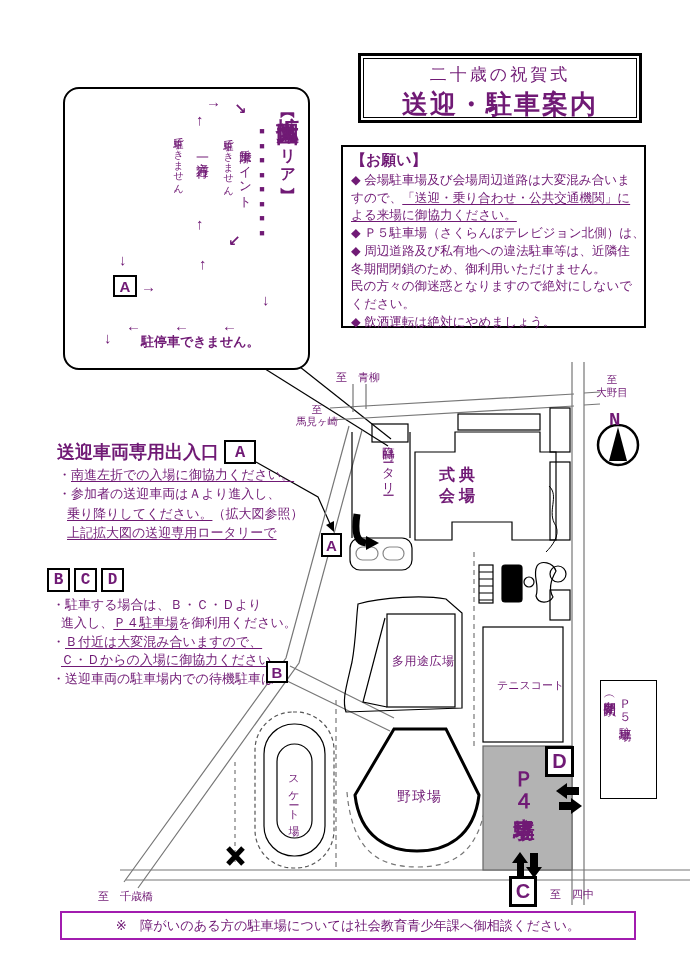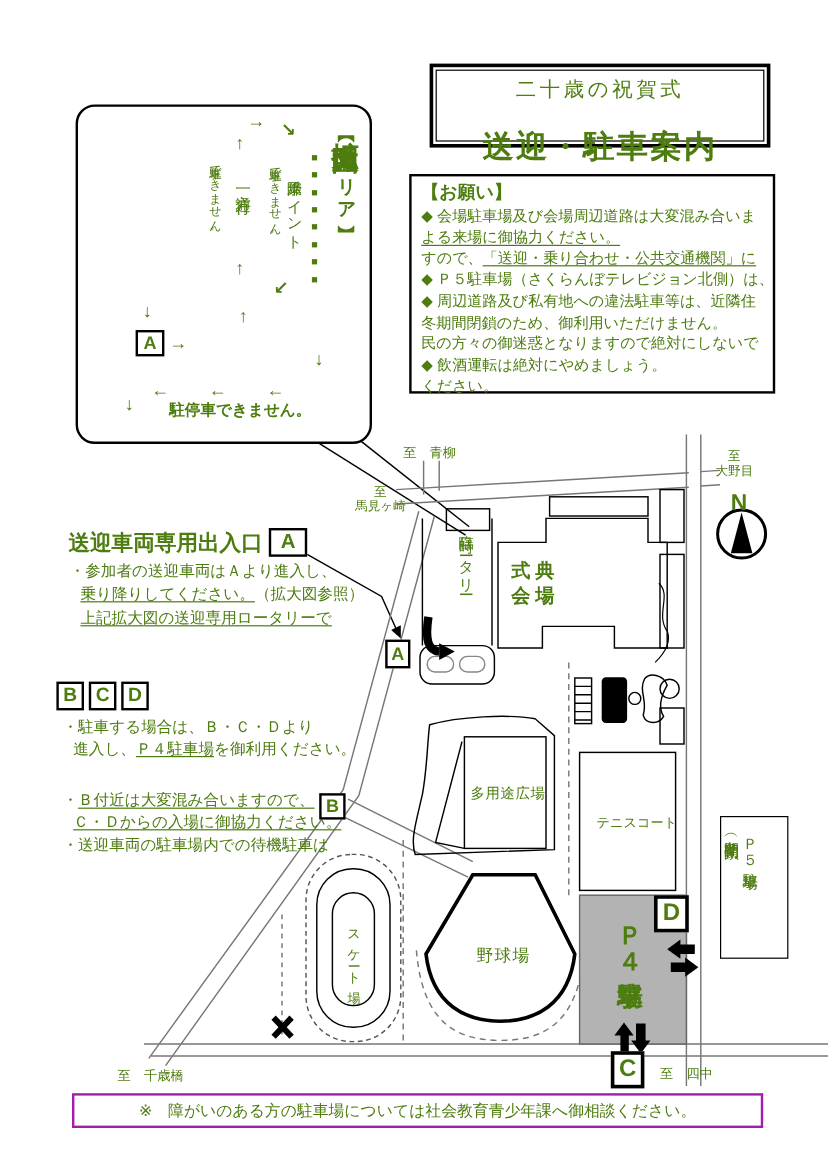--- a/index.html
+++ b/index.html
@@ -1,27 +1,27 @@
 <!DOCTYPE html>
 <html><head>
 <meta charset="utf-8">
 <style>
   html,body{margin:0;padding:0;background:#fff;}
   #page{position:relative;width:690px;height:976px;background:#fff;overflow:hidden;
-        font-family:"Liberation Sans","DejaVu Sans",sans-serif;color:#4d7c0f;}
+        font-family:"Liberation Sans","DejaVu Sans",sans-serif;color:#701a75;}
   #mapsvg{position:absolute;left:0;top:0;z-index:0;}
-  .abs{position:absolute;z-index:2;}
+  .abs{position:absolute;z-index:2;font-family:Liberation Mono, monospace;}
   .vt{position:absolute;z-index:2;writing-mode:vertical-rl;text-orientation:mixed;line-height:1;}
   .ul{text-decoration:underline;text-underline-offset:2px;}
   .ar{position:absolute;z-index:2;font-weight:bold;font-size:15px;line-height:1;}
   
   .titlebox{position:absolute;left:358px;top:53px;width:278px;height:64px;border:3px solid #000;z-index:2;}
   .titlebox .inner{position:absolute;inset:2px;border:1px solid #000;text-align:center;}
   .t1{font-size:17px;margin-top:4px;letter-spacing:3px;}
-  .t2{font-size:26px;font-weight:bold;letter-spacing:2px;margin-top:19px;}
+  .t2{font-size:26px;font-weight:bold;letter-spacing:2px;margin-top:1px;}
   
   .noticebox{position:absolute;left:341px;top:145px;width:305px;height:183px;border:2px solid #000;
              padding:4px 8px;box-sizing:border-box;z-index:2;}
   .ntitle{font-size:15px;font-weight:bold;margin-bottom:2px;}
   .nline{font-size:12.6px;line-height:17.7px;white-space:nowrap;}
   
   .sechead{font-weight:bold;white-space:nowrap;}
   .mk{display:inline-flex;align-items:center;justify-content:center;border:2px solid #000;
       font-weight:bold;background:#fff;box-sizing:border-box;}
   .sline{font-size:13px;line-height:19.4px;white-space:nowrap;}
@@ -166,28 +166,28 @@
   <div class="titlebox">
     <div class="inner">
       <div class="t1">二十歳の祝賀式</div>
       <div class="t2">送迎・駐車案内</div>
     </div>
   </div>
 
   <div class="noticebox">
     <div class="ntitle">【お願い】</div>
     <div class="nline"><span>◆ 会場駐車場及び会場周辺道路は大変混み合いま</span><span class="ul"></span><span></span></div>
+    <div class="nline"><span>すので、</span><span class="ul">「送迎・乗り合わせ・公共交通機関」に</span><span></span></div>
     <div class="nline"><span></span><span class="ul">よる来場に御協力ください。</span><span></span></div>
-    <div class="nline"><span>すので、</span><span class="ul">「送迎・乗り合わせ・公共交通機関」に</span><span></span></div>
     <div class="nline"><span>◆ Ｐ５駐車場（さくらんぼテレビジョン北側）は、</span><span class="ul"></span><span></span></div>
     <div class="nline"><span>◆ 周辺道路及び私有地への違法駐車等は、近隣住</span><span class="ul"></span><span></span></div>
     <div class="nline"><span>冬期間閉鎖のため、御利用いただけません。</span><span class="ul"></span><span></span></div>
     <div class="nline"><span>民の方々の御迷惑となりますので絶対にしないで</span><span class="ul"></span><span></span></div>
+    <div class="nline"><span>ください。</span><span class="ul"></span><span></span></div>
     <div class="nline"><span>◆ 飲酒運転は絶対にやめましょう。</span><span class="ul"></span><span></span></div>
-    <div class="nline"><span>ください。</span><span class="ul"></span><span></span></div>
   </div>
 
   <div class="bubble"></div>
   <div class="vt" style="left:276px;top:99px;">
     <span style="font-size:23px;font-weight:bold;letter-spacing:3px;">拡大図</span><span style="font-size:15.5px;font-weight:bold;letter-spacing:2px;">【送迎専用エリア】</span>
   </div>
   <div class="vt small" style="left:172px;top:131px;font-size:10px;">駐車できません。</div>
   <div class="vt" style="left:196px;top:150px;font-size:13px;letter-spacing:2px;">一方通行</div>
   <div class="vt small" style="left:222px;top:133px;font-size:10px;">駐車できません。</div>
   <div class="vt" style="left:239px;top:140px;font-size:12.5px;letter-spacing:1px;">乗降ポイント</div>
@@ -207,53 +207,54 @@
   <span class="ar" style="left:126px;top:318px;">←</span>
   <span class="ar" style="left:174px;top:318px;">←</span>
   <span class="ar" style="left:222px;top:318px;">←</span>
   <span class="ar" style="left:104px;top:330px;">↓</span>
 
   <div class="abs" style="left:57px;top:440px;display:flex;align-items:flex-start;gap:5px;">
     <span class="sechead" style="font-size:18px;">送迎車両専用出入口</span>
     <span class="mk" style="width:32px;height:24px;font-size:17px;">A</span>
   </div>
   <div class="abs" style="left:58px;top:466px;">
+    <div class="sline"><span>・</span><span class="ul">南進左折での入場に御協力ください。</span><span></span></div>
     <div class="sline"><span>・参加者の送迎車両はＡより進入し、</span><span class="ul"></span><span></span></div>
     <div class="sline ind"><span></span><span class="ul">乗り降りしてください。</span><span>（拡大図参照）</span></div>
     <div class="sline ind"><span></span><span class="ul">上記拡大図の送迎専用ロータリーで</span><span></span></div>
   </div>
 
   <div class="abs" style="left:47px;top:568px;display:flex;align-items:center;gap:4px;">
     <span class="mk" style="width:23px;height:24px;font-size:16px;border-width:2.5px;">B</span>
     <span class="mk" style="width:23px;height:24px;font-size:16px;border-width:2.5px;">C</span>
     <span class="mk" style="width:23px;height:24px;font-size:16px;border-width:2.5px;">D</span>
   </div>
   <div class="abs" style="left:52px;top:597px;">
     <div class="sline" style="line-height:18.4px;"><span>・駐車する場合は、Ｂ・Ｃ・Ｄより</span><span class="ul"></span><span></span></div>
     <div class="sline ind" style="line-height:18.4px;"><span>進入し、</span><span class="ul">Ｐ４駐車場</span><span>を御利用ください。</span></div>
-    <div class="sline" style="line-height:18.4px;margin-top:24px;"><span>・</span><span class="ul">Ｂ付近は大変混み合いますので、</span><span></span></div>
+    <div class="sline" style="line-height:18.4px;"><span>・</span><span class="ul">Ｂ付近は大変混み合いますので、</span><span></span></div>
     <div class="sline ind" style="line-height:18.4px;"><span></span><span class="ul">Ｃ・Ｄからの入場に御協力ください。</span><span></span></div>
     <div class="sline" style="line-height:18.4px;"><span>・送迎車両の駐車場内での待機駐車は</span><span class="ul"></span><span></span></div>
   </div>
 
   <div class="abs" style="left:336px;top:370px;font-size:11px;">至　青柳</div>
   <div class="abs" style="left:294px;top:404px;width:46px;text-align:center;font-size:10.5px;line-height:12px;">
     <div>至</div>
     <div>馬見ヶ崎</div>
   </div>
   <div class="abs" style="left:594px;top:374px;width:36px;text-align:center;font-size:10.5px;line-height:12.5px;">
     <div>至</div>
     <div>大野目</div>
   </div>
   <div class="abs" style="left:98px;top:889px;font-size:11px;">至　千歳橋</div>
   <div class="abs" style="left:550px;top:887px;font-size:11px;">至　四中</div>
   <div class="abs" style="left:609px;top:409px;font-size:19px;font-weight:bold;z-index:3;">N</div>
 
   <div class="vt" style="left:382px;top:437px;font-size:12.5px;letter-spacing:1.5px;">臨時ロータリー</div>
-  <div class="abs" style="left:426px;top:466px;width:66px;text-align:left;font-size:16px;font-weight:bold;line-height:21px;letter-spacing:4px;">
+  <div class="abs" style="left:426px;top:466px;width:66px;text-align:center;font-size:16px;font-weight:bold;line-height:21px;letter-spacing:4px;">
     <div>式典</div>
     <div>会場</div>
   </div>
   <div class="abs" style="left:392px;top:653px;font-size:12px;letter-spacing:0.5px;text-align:center;">多用途広場</div>
   <div class="abs" style="left:497px;top:678px;font-size:11px;">テニスコート</div>
   <div class="abs" style="left:397px;top:788px;font-size:14px;letter-spacing:1px;">野球場</div>
   <div class="vt" style="left:288px;top:768px;font-size:11px;letter-spacing:3px;">スケート場</div>
   <div class="vt" style="left:514px;top:757px;font-size:21px;font-weight:bold;letter-spacing:1px;">Ｐ４駐車場</div>
 
   <div class="p5box">

